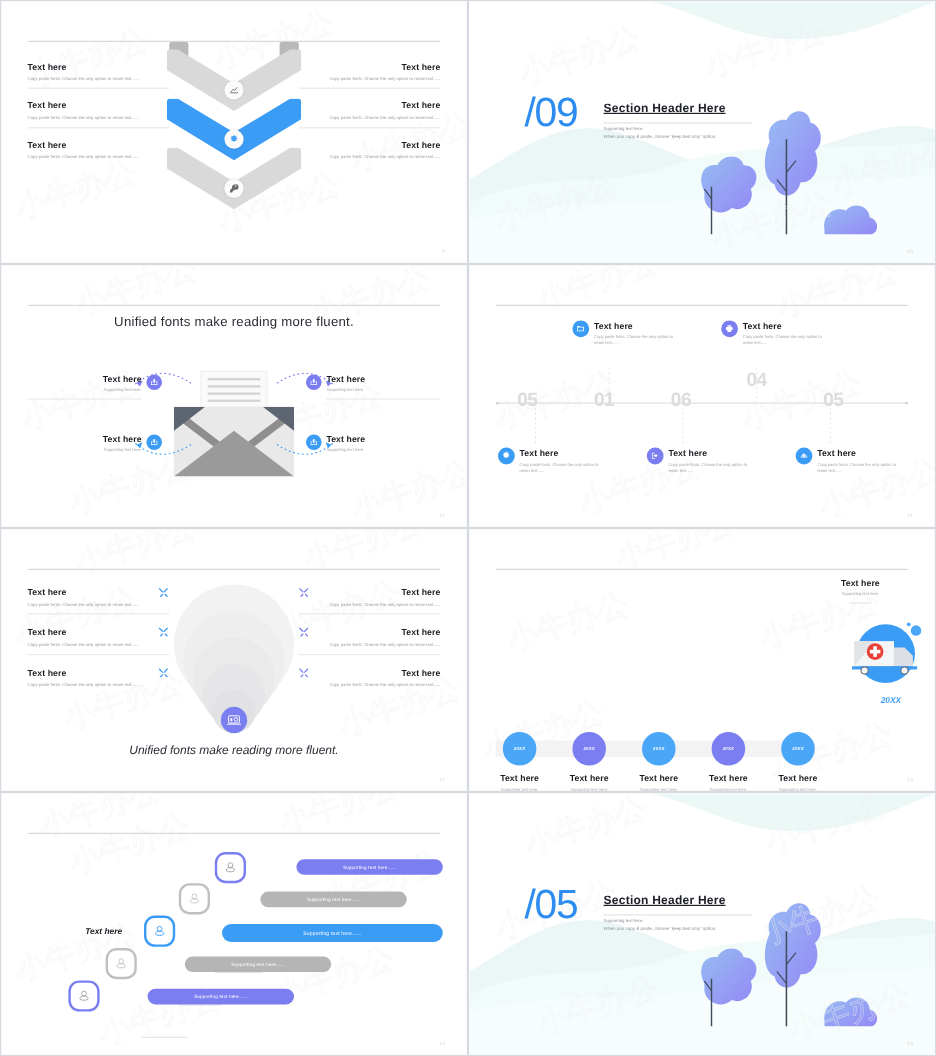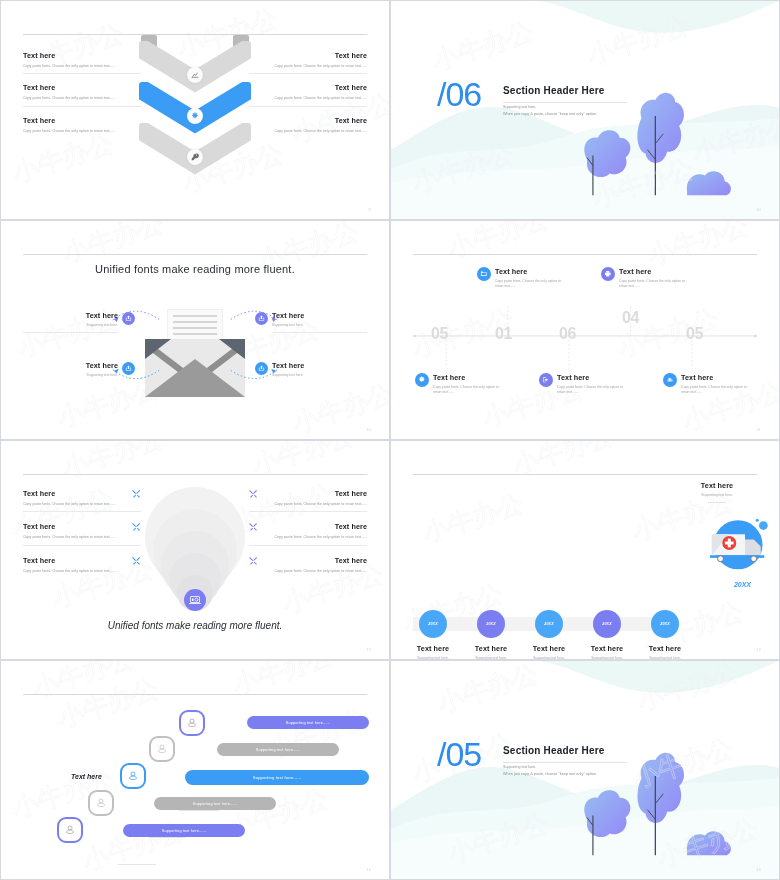--- a/index.html
+++ b/index.html
@@ -68,21 +68,21 @@
 
   
   .sec-bg { position:absolute; inset:0; background:#ffffff; }
   .sec-num {
     position:absolute; left:46px; top:74px;
     font-size:34px; font-weight:300; color:#2d8cf0; letter-spacing:-1px;
     font-family:"Liberation Sans", sans-serif;
   }
   .sec-title {
     position:absolute; left:112px; top:84px;
-    font-size:10px; font-weight:bold; color:#20222b; letter-spacing:.2px;
+    font-size:10px; font-weight:bold; color:#20222b; letter-spacing:.2px;text-decoration:underline;
   }
   .sec-rule { position:absolute; left:112px; top:101px; width:124px; height:1px; background:#e3e3e3; }
   .sec-sub1 { position:absolute; left:112px; top:104px; font-size:3.6px; color:#8f9096; }
   .sec-sub2 { position:absolute; left:112px; top:111px; font-size:3.8px; color:#8f9096; }
 
   
   .s3-title { position:absolute; top:42px; left:0; right:0; text-align:center;
     font-size:11px; color:#2b2d35; font-weight:400; letter-spacing:.2px; }
   .s3-row { position:absolute; width:112px; }
   .s3-badge { width:13px; height:13px; border-radius:50%; display:flex; align-items:center; justify-content:center; }
@@ -234,21 +234,21 @@
         <path d="M298,192 C296,180 306,172 316,176 C322,168 336,172 336,182 C344,184 344,194 338,196 L298,196 Z" fill="url(#tg1)" opacity=".92"></path>
       </svg>
     </div>
     <div class="wm">
       <span style="left:40px;  top:28px;">小牛办公</span>
       <span style="left:195px; top:22px;">小牛办公</span>
       <span style="left:300px; top:120px;">小牛办公</span>
       <span style="left:20px;  top:150px;">小牛办公</span>
       <span style="left:200px; top:165px;">小牛办公</span>
     </div>
-    <div class="sec-num">/06</div>
+    <div class="sec-num">/09</div>
     <div class="sec-title">Section Header Here</div>
     <div class="sec-rule"></div>
     <div class="sec-sub1">Supporting text here.</div>
     <div class="sec-sub2">When you copy &amp; paste, choose "keep text only" option.</div>
     <div class="pagenum">10</div>
   </div>
 
   <div class="slide">
     <div class="wm">
       <span style="left:60px;  top:0px;">小牛办公</span>

